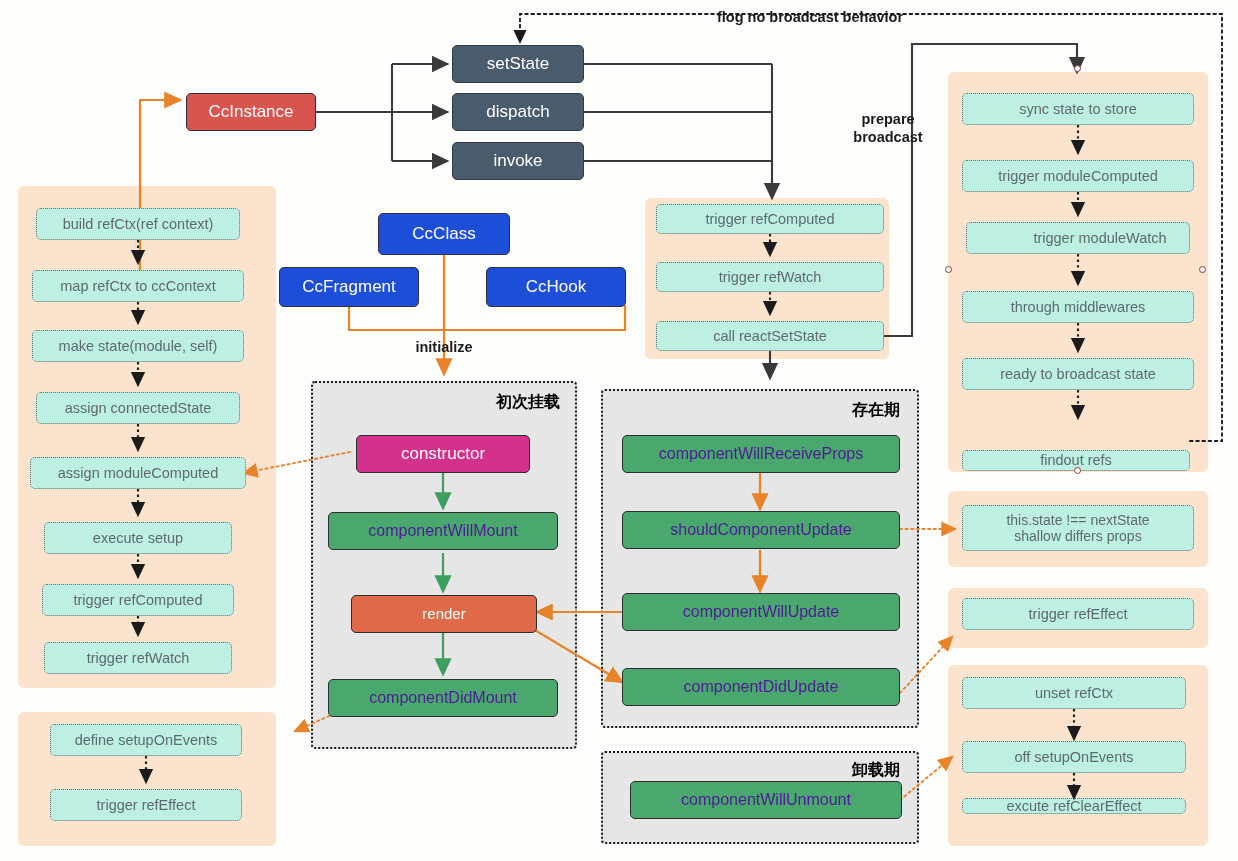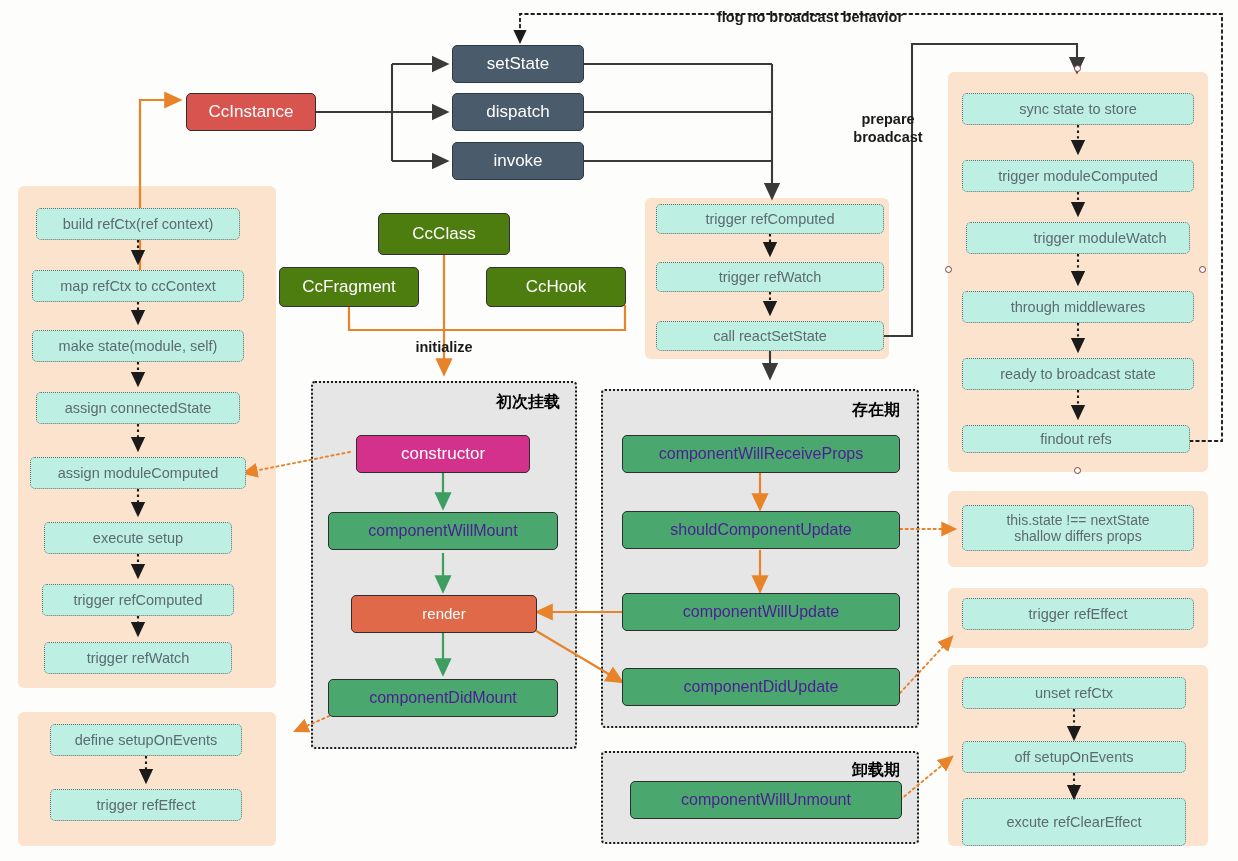--- a/index.html
+++ b/index.html
@@ -40,21 +40,21 @@
     color: #ffffff;
     font-size: 17px;
   }
   .n-red {
     background: #d8544f;
     border: 1.6px solid #2e2e2e;
     color: #ffffff;
     font-size: 17px;
   }
   .n-purple {
-    background: #4d7c0f;
+    background: #1d4ed8;
     border: 1.6px solid #33303b;
     color: #ffffff;
     font-size: 17px;
   }
   .n-pink {
     background: #d6২;
     background: #d4318c;
     border: 1.6px solid #2e2e2e;
     color: #ffffff;
     font-size: 17px;
@@ -240,21 +240,21 @@
 
   <div class="node n-mint" style="left:656px; top:204px; width:228px; height:30px;">trigger refComputed</div>
   <div class="node n-mint" style="left:656px; top:262px; width:228px; height:30px;">trigger refWatch</div>
   <div class="node n-mint" style="left:656px; top:321px; width:228px; height:30px;">call reactSetState</div>
 
   <div class="node n-mint" style="left:962px; top:93px; width:232px; height:32px;">sync state to store</div>
   <div class="node n-mint" style="left:962px; top:160px; width:232px; height:32px;">trigger moduleComputed</div>
   <div class="node n-mint" style="left:966px; top:222px; width:224px; height:32px;padding-left:44px;">trigger moduleWatch</div>
   <div class="node n-mint" style="left:962px; top:291px; width:232px; height:32px;">through middlewares</div>
   <div class="node n-mint" style="left:962px; top:358px; width:232px; height:32px;">ready to broadcast state</div>
-  <div class="node n-mint" style="left:962px; top:425px; width:228px; height:28px;">findout refs</div>
+  <div class="node n-mint" style="left:962px; top:450px; width:228px; height:21px;">findout refs</div>
 
   <svg style="position:absolute; left:0; top:0; width:1238px; height:861px; z-index:4; pointer-events:none;" viewBox="0 0 1238 861">
     <g stroke="#1b1b1b" stroke-width="2.1" fill="none" stroke-dasharray="2.4 3.2" stroke-linecap="butt">
 
       <path d="M138,240 L138,263" marker-end="url(#arrD)"></path>
       <path d="M138,302 L138,323" marker-end="url(#arrD)"></path>
       <path d="M138,362 L138,385" marker-end="url(#arrD)"></path>
       <path d="M138,424 L138,450" marker-end="url(#arrD)"></path>
       <path d="M138,489 L138,515" marker-end="url(#arrD)"></path>
       <path d="M138,554 L138,577" marker-end="url(#arrD)"></path>
@@ -279,21 +279,21 @@
   <div class="dot-marker" style="left:1074px; top:65px;"></div>
   <div class="dot-marker" style="left:945px; top:266px;"></div>
   <div class="dot-marker" style="left:1199px; top:266px;"></div>
   <div class="dot-marker" style="left:1074px; top:467px;"></div>
 
   <div class="node n-mint" style="left:962px; top:505px; width:232px; height:46px; font-size:14px;">this.state !== nextState
 shallow differs props</div>
   <div class="node n-mint" style="left:962px; top:598px; width:232px; height:32px;">trigger refEffect</div>
   <div class="node n-mint" style="left:962px; top:677px; width:224px; height:32px;">unset refCtx</div>
   <div class="node n-mint" style="left:962px; top:741px; width:224px; height:32px;">off setupOnEvents</div>
-  <div class="node n-mint" style="left:962px; top:798px; width:224px; height:48px;">excute refClearEffect</div>
+  <div class="node n-mint" style="left:962px; top:798px; width:224px; height:16px;">excute refClearEffect</div>
 
   <div class="node n-pink" style="left:356px; top:435px; width:174px; height:38px;">constructor</div>
   <div class="node n-green" style="left:328px; top:512px; width:230px; height:38px;">componentWillMount</div>
   <div class="node n-orange" style="left:351px; top:595px; width:186px; height:38px;">render</div>
   <div class="node n-green" style="left:328px; top:679px; width:230px; height:38px;">componentDidMount</div>
 
   <div class="node n-green" style="left:622px; top:435px; width:278px; height:38px;">componentWillReceiveProps</div>
   <div class="node n-green" style="left:622px; top:511px; width:278px; height:38px;">shouldComponentUpdate</div>
   <div class="node n-green" style="left:622px; top:593px; width:278px; height:38px;">componentWillUpdate</div>
   <div class="node n-green" style="left:622px; top:668px; width:278px; height:38px;">componentDidUpdate</div>

